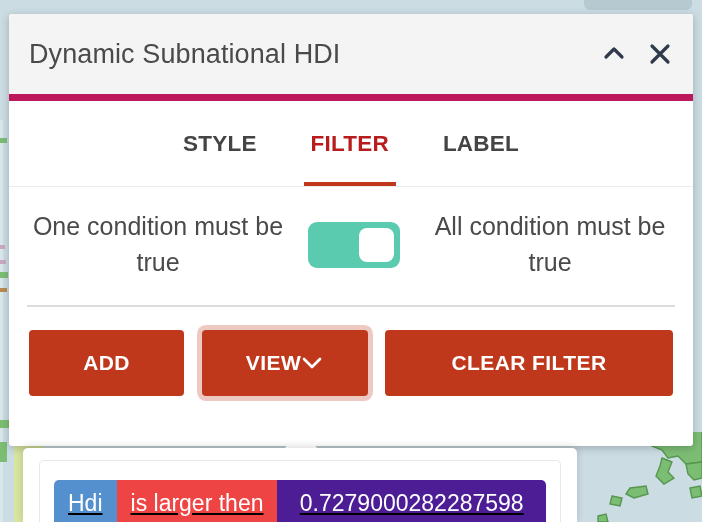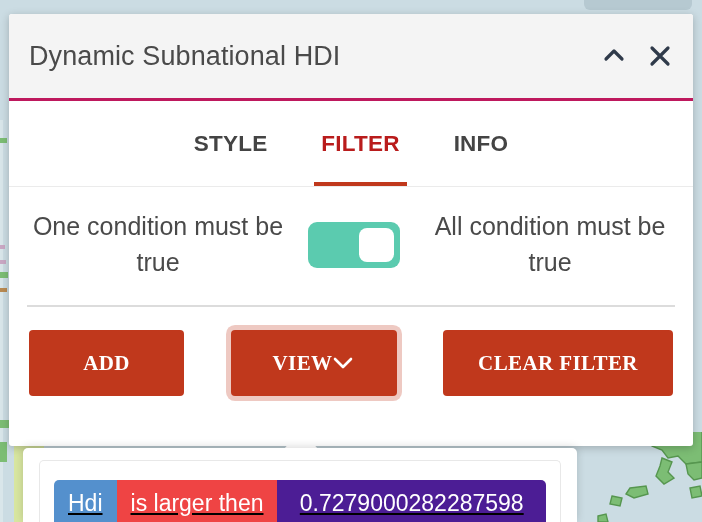--- a/index.html
+++ b/index.html
@@ -67,21 +67,21 @@
     background: #ffffff;
     border-radius: 3px;
     box-shadow: 0 2px 9px rgba(0,0,0,0.22);
     overflow: hidden;
   }
 
   .panel-header {
     position: relative;
     height: 87px;
     background: #f4f4f4;
-    border-bottom: 3px solid #be185d;
+    border-bottom: 7px solid #be185d;
     display: flex;
     align-items: center;
     padding: 0 18px 0 20px;
     box-sizing: border-box;
   }
   .panel-title {
     font-size: 27px;
     color: #4a4a4a;
     font-weight: 400;
     letter-spacing: 0.1px;
@@ -201,30 +201,30 @@
     font-size: 21px;
     font-weight: bold;
     letter-spacing: 0.4px;
     border: none;
     border-radius: 4px;
     height: 66px;
     display: flex;
     align-items: center;
     justify-content: center;
     cursor: pointer;
-    font-family: Liberation Serif, serif;
+    font-family: Liberation Sans, sans-serif;
     box-sizing: border-box;
   }
   .btn-add { width: 155px; }
   .btn-view {
     width: 166px;
     gap: 0;
     box-shadow: 0 0 0 5px rgba(192,56,28,0.27);
   }
-  .btn-clear { width: 230px; }
+  .btn-clear { width: 288px; }
   .chev-down { display: block; }
 
   
   .popup {
     position: absolute;
     left: 23px;
     top: 448px;
     width: 554px;
     height: 74px;
     background: #ffffff;
@@ -329,21 +329,21 @@
           <svg width="26" height="26" viewBox="0 0 26 26">
             <path d="M5 5 L21 21 M21 5 L5 21" fill="none" stroke="#2f3a4a" stroke-width="3.2" stroke-linecap="round"></path>
           </svg>
         </div>
       </div>
     </div>
 
     <div class="tabs">
       <div class="tab">STYLE</div>
       <div class="tab active">FILTER</div>
-      <div class="tab">INFO</div>
+      <div class="tab">LABEL</div>
     </div>
 
     <div class="cond-row">
       <div class="cond-label left">One condition must be true</div>
       <div class="toggle">
         <div class="knob"></div>
       </div>
       <div class="cond-label right">All condition must be true</div>
     </div>
 

